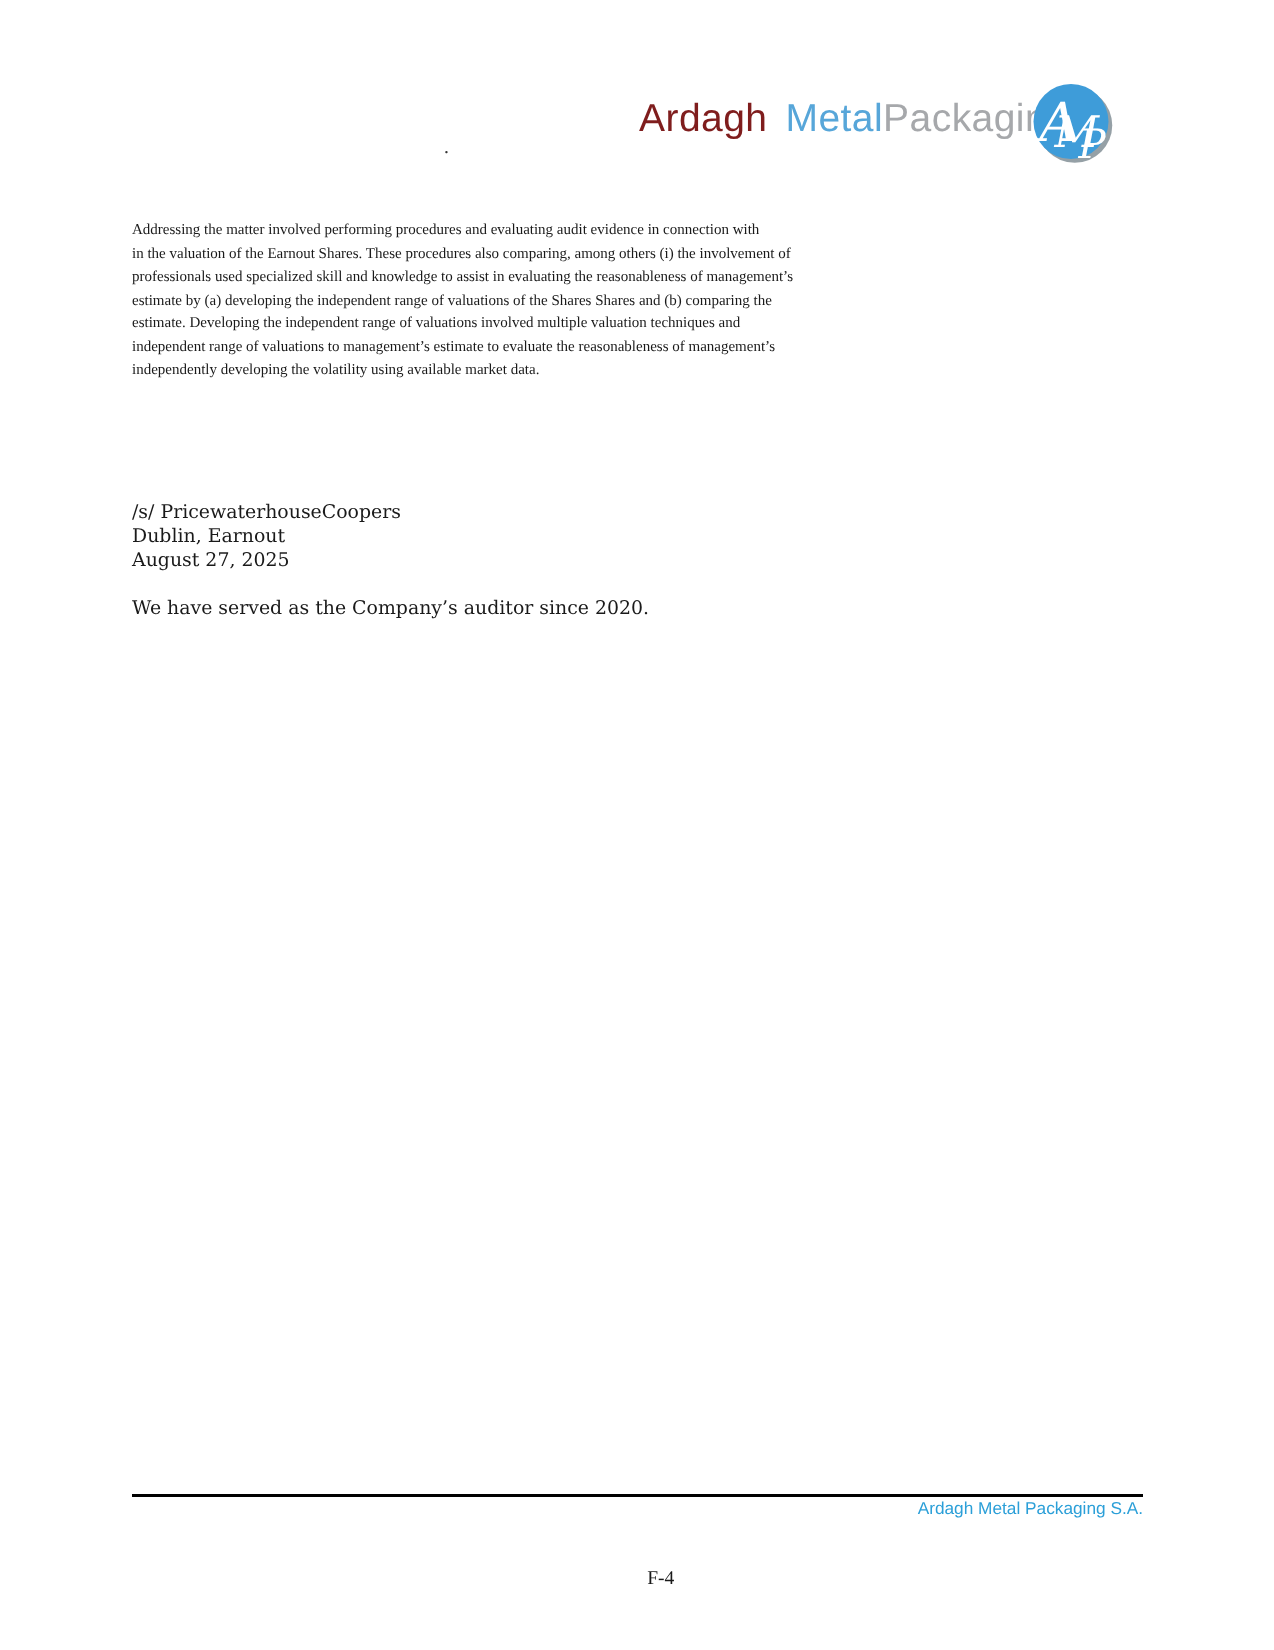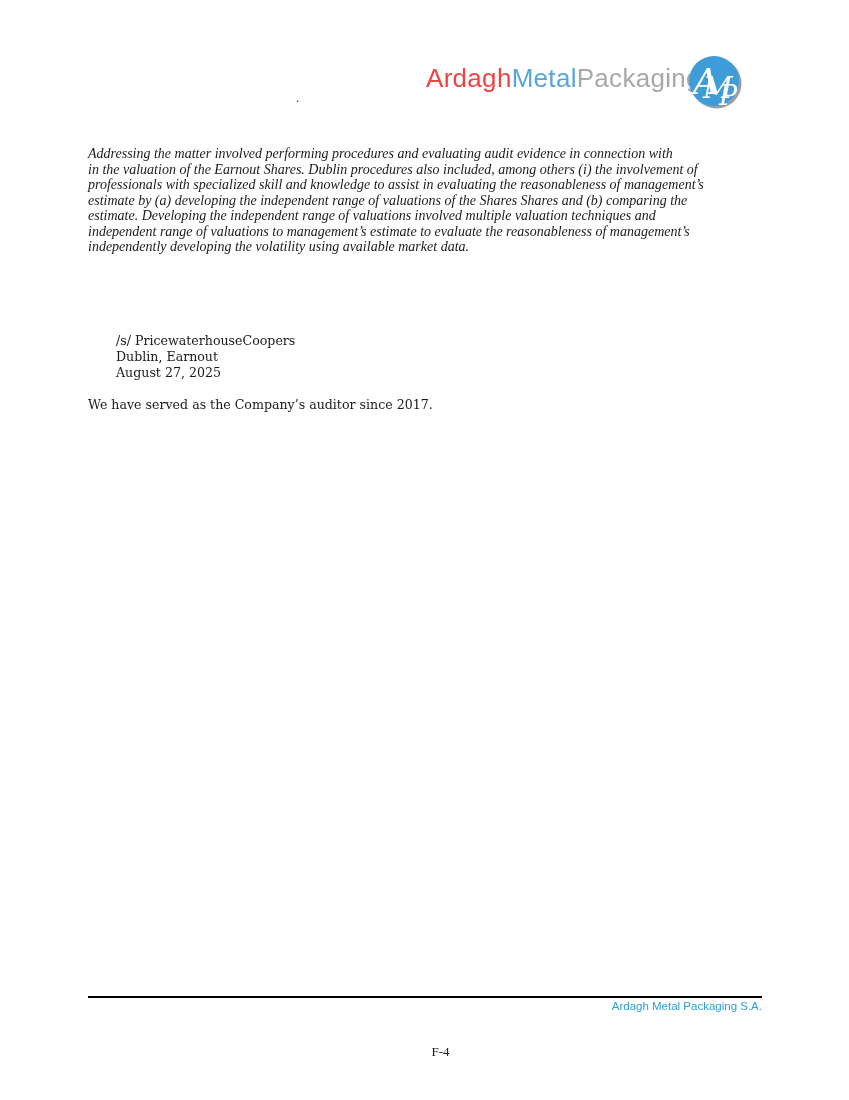--- a/index.html
+++ b/index.html
@@ -47,34 +47,32 @@
     font-size: 13px;
     color: #333;
   }
 
   
   .audit-paragraph {
     position: absolute;
     left: 88px;
     top: 146px;
     width: 690px;
-    font-size: 14px;
+    font-size: 10px;
     line-height: 15.5px;
-    font-style: italic;
   }
   .audit-paragraph div { white-space: nowrap; }
 
   .signature-block {
     position: absolute;
     left: 88px;
     top: 333px;
     font-family: "DejaVu Serif", serif;
     font-size: 12.6px;
     line-height: 16.2px;
-    margin-left: 28px;
   }
   .tenure-note {
     position: absolute;
     left: 88px;
     top: 397px;
     font-family: "DejaVu Serif", serif;
     font-size: 12.6px;
   }
 
   
@@ -101,48 +99,48 @@
     text-align: center;
     font-size: 13px;
   }
 </style>
 </head>
 <body>
 
 <div class="page">
 
   <div class="logo-wordmark">
-    <span style="color: #ef4444;">Ardagh</span><span style="color: rgb(87, 166, 217);">Metal</span><span style="color: rgb(166, 168, 171);">Packaging</span>
+    <span style="color: #7f1d1d;">Ardagh</span><span style="color: rgb(87, 166, 217); margin-left: 12px;">Metal</span><span style="color: rgb(166, 168, 171);">Packaging</span>
   </div>
 
   <svg class="monogram-svg" viewBox="0 0 54 54" xmlns="http://www.w3.org/2000/svg">
     <circle cx="28.5" cy="28.5" r="25" fill="#95a0a6"></circle>
     <circle cx="26" cy="26" r="25" fill="#3e9cd9"></circle>
     <text x="5" y="39" font-size="36">A</text>
     <text x="15" y="43" font-size="29">M</text>
     <text x="31" y="50" font-size="27">P</text>
   </svg>
 
   <span class="stray-period">.</span>
 
   <div class="audit-paragraph">
       <div>Addressing the matter involved performing procedures and evaluating audit evidence in connection with</div>
-      <div>in the valuation of the Earnout Shares. Dublin procedures also included, among others (i) the involvement of</div>
-      <div>professionals with specialized skill and knowledge to assist in evaluating the reasonableness of management’s</div>
+      <div>in the valuation of the Earnout Shares. These procedures also comparing, among others (i) the involvement of</div>
+      <div>professionals used specialized skill and knowledge to assist in evaluating the reasonableness of management’s</div>
       <div>estimate by (a) developing the independent range of valuations of the Shares Shares and (b) comparing the</div>
       <div>estimate. Developing the independent range of valuations involved multiple valuation techniques and</div>
       <div>independent range of valuations to management’s estimate to evaluate the reasonableness of management’s</div>
       <div>independently developing the volatility using available market data.</div>
     </div>
 
   <div class="signature-block">
     <div>/s/ PricewaterhouseCoopers</div>
     <div>Dublin, Earnout</div>
     <div>August 27, 2025</div>
   </div>
 
-  <div class="tenure-note">We have served as the Company’s auditor since 2017.</div>
+  <div class="tenure-note">We have served as the Company’s auditor since 2020.</div>
 
   <div class="footer-rule"></div>
   <div class="footer-company" style="color: rgb(43, 159, 216);">Ardagh Metal Packaging S.A.</div>
   <div class="page-number">F-4</div>
 
 </div>
 
 </body></html>

